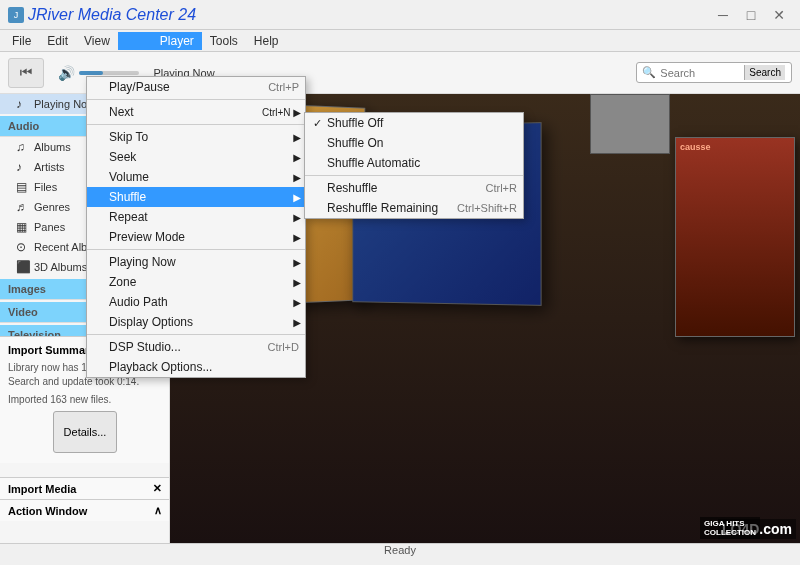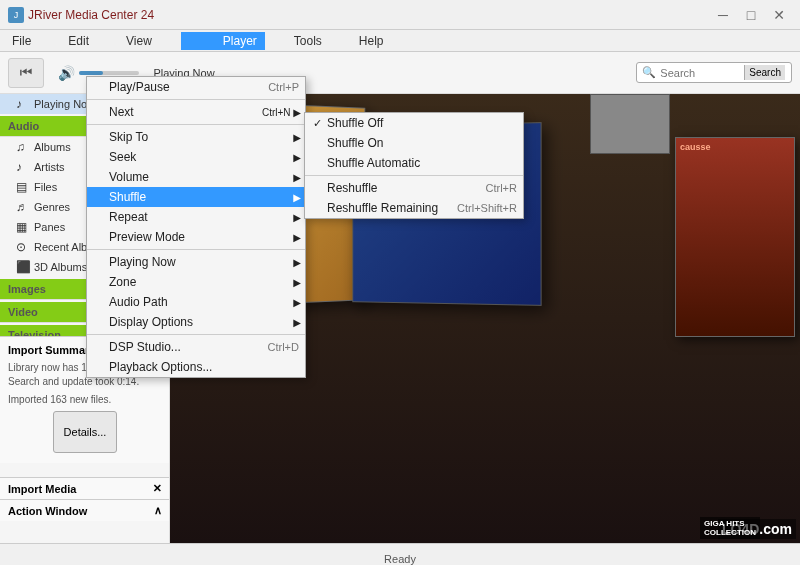--- a/index.html
+++ b/index.html
@@ -33,22 +33,23 @@
       height: 16px;
       background: #4a8fc1;
       border-radius: 2px;
       display: flex;
       align-items: center;
       justify-content: center;
       color: white;
       font-size: 9px;
     }
     .title-text {
-      font-size: 12px;
-      color: #7f1d1d;
+      font-size: 16px;
+      color: #1d4ed8;
+      font-style: italic;
     }
     .title-buttons {
       display: flex;
       gap: 2px;
     }
     .title-btn {
       width: 26px;
       height: 20px;
       background: transparent;
       border: none;
@@ -61,21 +62,20 @@
     }
 
     
     .menu-bar {
       background: #f0f0f0;
       height: 22px;
       display: flex;
       align-items: center;
       padding: 0 4px;
       border-bottom: 1px solid #ccc;
-      gap: 21px;
     }
     .menu-item {
       padding: 2px 8px;
       cursor: pointer;
       color: #333;
       font-size: 12px;
     }
     .menu-item:hover, .menu-item.active {
       background: #cce5ff;
     }
@@ -174,21 +174,21 @@
       border-right: 1px solid #ddd;
       overflow-y: auto;
       flex-shrink: 0;
       position: relative;
     }
     .sidebar-section-header {
       padding: 4px 8px;
       font-size: 11px;
       font-weight: bold;
       color: #555;
-      background: #84cc16;
+      background: #7dd3fc;
       border-bottom: 1px solid #ddd;
       margin-top: 2px;
     }
     .sidebar-item {
       display: flex;
       align-items: center;
       padding: 3px 8px 3px 16px;
       cursor: pointer;
       font-size: 11px;
       color: #333;
@@ -237,21 +237,21 @@
       color: white;
       text-shadow: 1px 1px 3px rgba(0,0,0,0.8);
     }
 
     
     .status-bar {
       height: 22px;
       background: #f0f0f0;
       border-top: 1px solid #ccc;
       display: flex;
-      align-items: flex-end;
+      align-items: flex-start;
       justify-content: center;
       font-size: 11px;
       color: #555;
     }
 
     
     .import-summary {
       position: absolute;
       bottom: 80px;
       left: 0;

